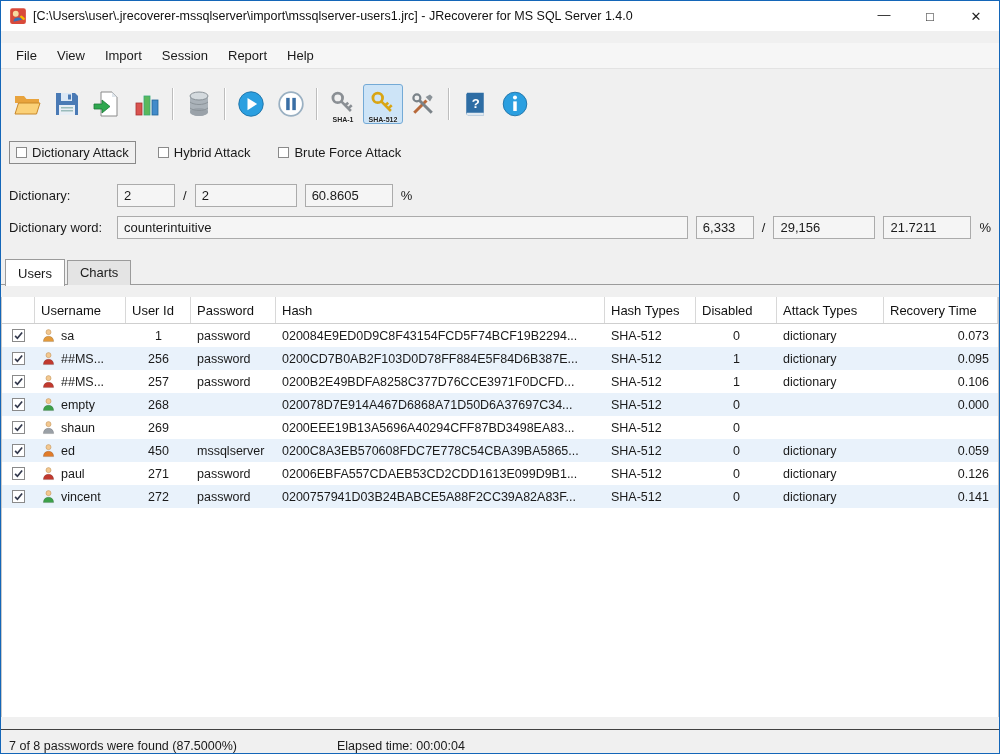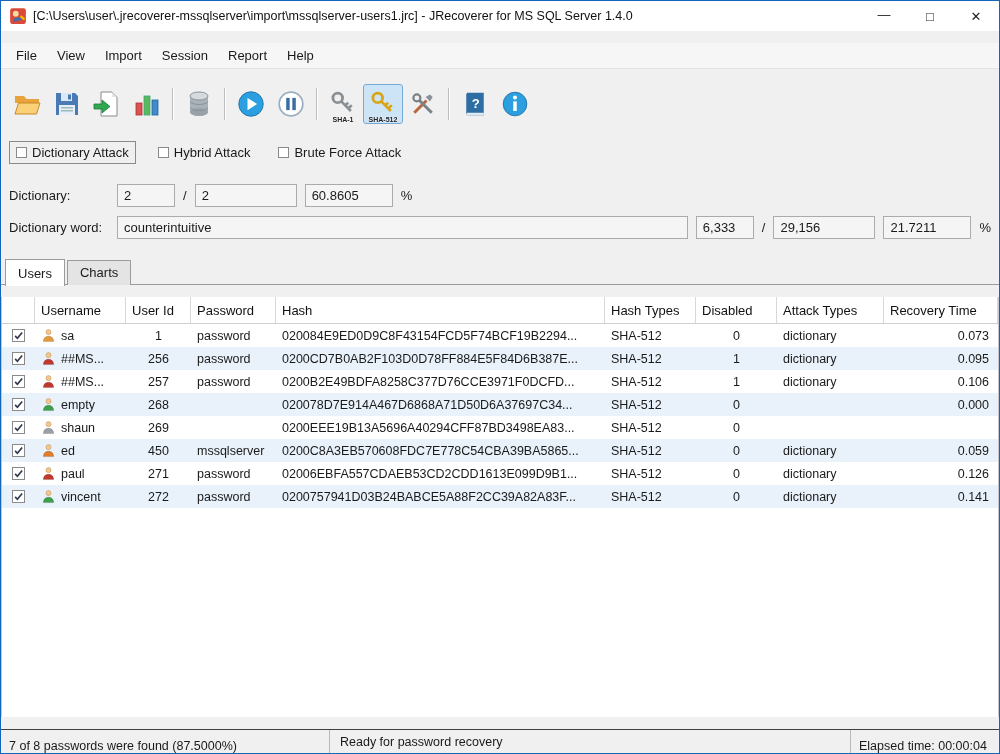--- a/index.html
+++ b/index.html
@@ -462,17 +462,16 @@
     <div class="cell v-hashtype">SHA-512</div>
     <div class="cell c-center v-disabled">0</div>
     <div class="cell v-attack">dictionary</div>
     <div class="cell c-right v-rectime">0.141</div>
   </div>
 </div>
   </div>
 
   <div class="statusbar">
     <div class="sb-left">7 of 8 passwords were found (87.5000%)</div>
-    <div class="sb-center">Ready for password recovery</div>
     <div class="sb-right">Elapsed time: 00:00:04</div>
   </div>
 
 </div>
 
 </body></html>

